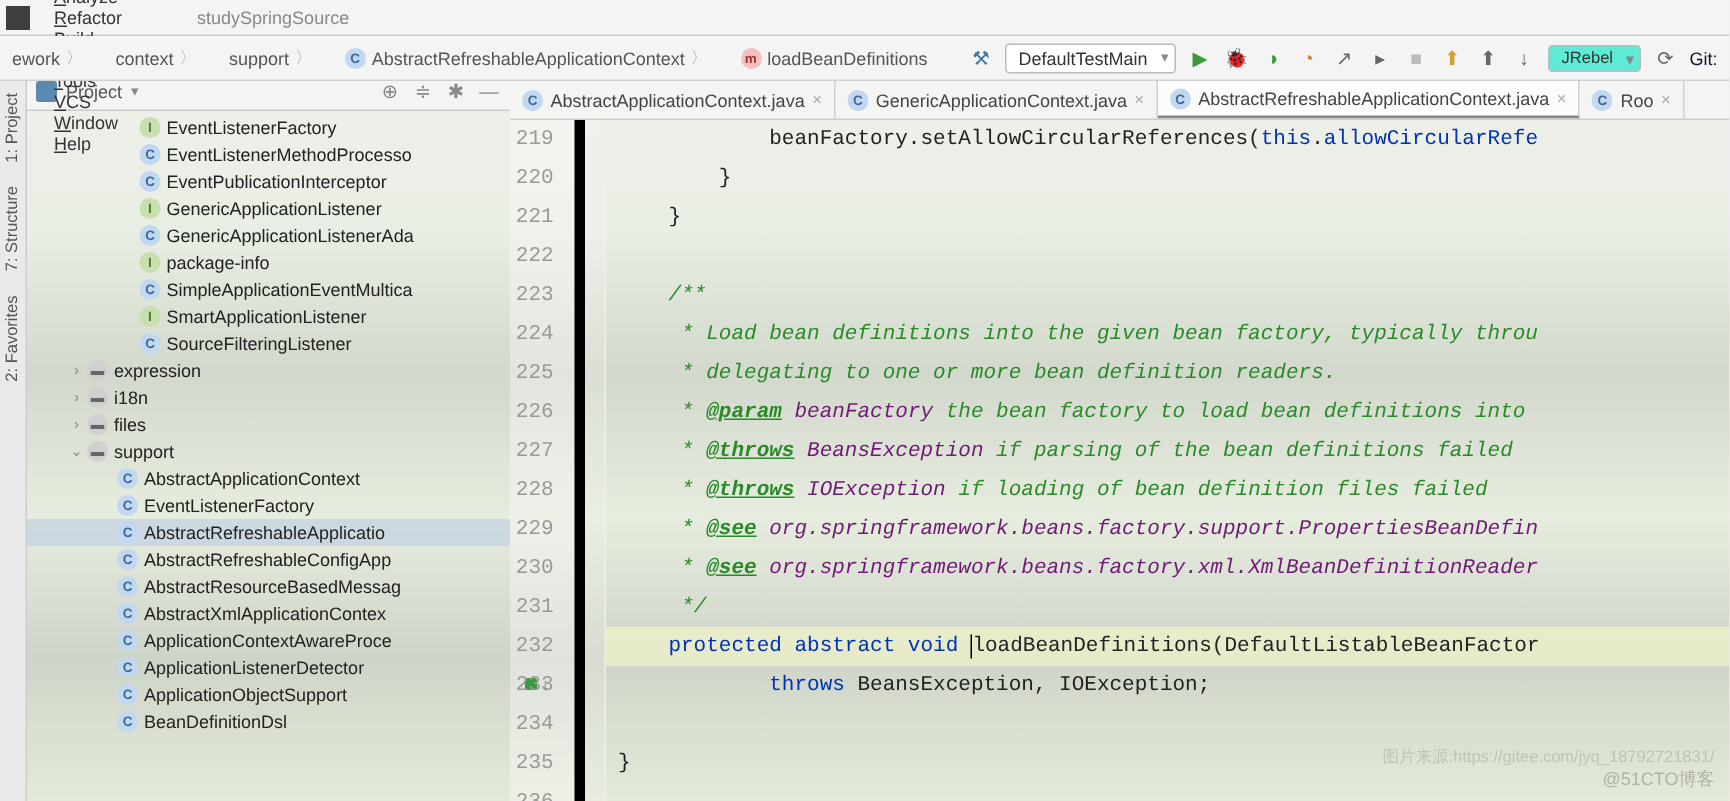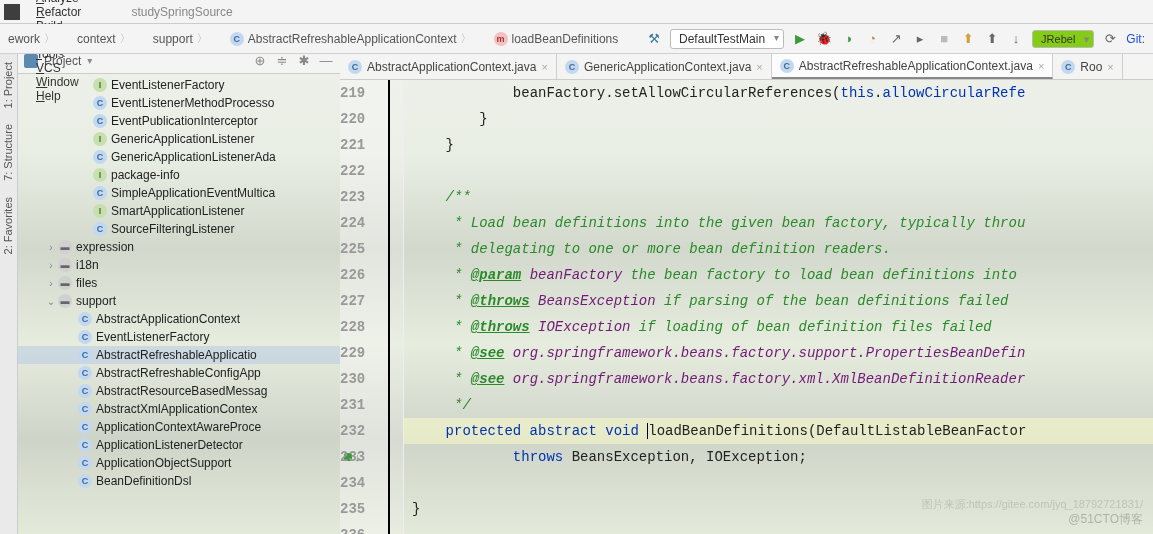--- a/index.html
+++ b/index.html
@@ -21,21 +21,21 @@
 .crumb:last-child::after { content:""; }
 .crumb .ico { width:14px; height:14px; border-radius:50%; display:inline-flex; align-items:center; justify-content:center; font-size:9px; font-weight:bold; margin-right:4px; }
 .ico-c { background:#c2d8f0; color:#3c6a9a; }
 .ico-m { background:#f5c0c0; color:#a03636; }
 .tb-spacer { flex:1; }
 .tb-ico { width:18px; height:18px; margin:0 3px; display:flex; align-items:center; justify-content:center; cursor:pointer; color:#666; font-size:13px; }
 .run-sel { border:1px solid #bbb; background:#fff; padding:2px 18px 2px 8px; border-radius:3px; margin:0 4px; position:relative; cursor:pointer; }
 .run-sel::after { content:"▾"; position:absolute; right:4px; color:#888; font-size:10px; }
 .btn-play { color:#3c9a3c; }
 .btn-bug { color:#3c9a3c; }
-.jrebel { border:1px solid #bbb; background:#84cc16; padding:2px 18px 2px 8px; border-radius:3px; margin:0 4px; font-size:11px; position:relative; }
+.jrebel { border:1px solid #bbb; background:#5eead4; padding:2px 18px 2px 8px; border-radius:3px; margin:0 4px; font-size:11px; position:relative; }
 .jrebel::after { content:"▾"; position:absolute; right:4px; color:#888; }
 
 
 .sidetabs { position:absolute; left:0; top:54px; width:18px; height:calc(100% - 54px); background:#eaeaea; border-right:1px solid #ccc; z-index:9; }
 .sidetab { writing-mode:vertical-lr; transform:rotate(180deg); font-size:11px; color:#555; padding:8px 2px; cursor:pointer; }
 
 
 .proj-panel { position:absolute; left:18px; top:48px; width:322px; height:calc(100% - 54px); z-index:5; }
 .proj-head { height:26px; background:rgba(244,244,244,0.9); border-bottom:1px solid #ccc; display:flex; align-items:center; padding:0 6px; gap:6px; }
 .proj-head .picon { width:14px; height:14px; background:#5a8ab0; border-radius:2px; }
@@ -55,21 +55,21 @@
 .node.sel { background:rgba(180,200,230,0.5); }
 
 
 .editor { position:absolute; left:340px; top:54px; right:0; height:calc(100% - 54px); z-index:5; display:flex; flex-direction:column; }
 .tabs { height:26px; background:rgba(244,244,244,0.9); border-bottom:1px solid #ccc; display:flex; align-items:stretch; overflow:hidden; }
 .tab { display:flex; align-items:center; padding:0 8px; border-right:1px solid #d0d0d0; gap:5px; cursor:pointer; font-size:12px; color:#444; position:relative; }
 .tab.active { background:rgba(255,255,255,0.7); border-bottom:2px solid #888; }
 .tab .tico { width:14px; height:14px; border-radius:50%; background:#c2d8f0; color:#3c6a9a; display:flex; align-items:center; justify-content:center; font-size:9px; font-weight:bold; }
 .tab .close { color:#aaa; font-size:11px; }
 .code-wrap { flex:1; display:flex; overflow:hidden; font-family:Consolas,"Courier New",monospace; font-size:14px; line-height:26px; }
-.gutter { width:50px; text-align:left; color:#999; padding-right:10px; background:rgba(250,250,250,0.4); border-right:2px solid #000000; user-select:none;font-weight:bold; }
+.gutter { width:50px; text-align:center; color:#999; padding-right:10px; background:rgba(250,250,250,0.4); border-right:7px solid #000000; user-select:none; }
 .gutter div { height:26px; position:relative; }
 .gutter .mark { display:inline-block; width:8px; height:8px; background:#3c9a3c; border-radius:2px; margin-left:4px; vertical-align:middle; }
 .gutter .arrow { color:#3c9a3c; font-size:11px; margin-left:2px;}
 .fold-col { width:14px; background:rgba(250,250,250,0.2); border-right:1px solid #eee; }
 .code { flex:1; white-space:pre; overflow:hidden; position:relative; }
 .code .ln { height:26px; padding-left:8px; }
 .code .ln.hl { background:rgba(255,255,200,0.5); }
 .tok-kw { color:#0033b3; font-weight:500; }
 .tok-cg { color:#2a8a2a; font-style:italic; }
 .tok-tag { color:#2a8a2a; font-weight:bold; font-style:italic; text-decoration:underline;}
@@ -125,21 +125,21 @@
   <span class="tb-ico" style="color:#3c9a3c">◑</span>
   <span class="tb-ico" style="color:#d08030">◔</span>
   <span class="tb-ico">↗</span>
   <span class="tb-ico">▸</span>
   <span class="tb-ico" style="color:#bbb">■</span>
   <span class="tb-ico" style="color:#d0a030">⬆</span>
   <span class="tb-ico">⬆</span>
   <span class="tb-ico">↓</span>
   <span class="jrebel">JRebel</span>
   <span class="tb-ico">⟳</span>
-  <span style="color:#1d4ed8;margin:14px 4px">Git:</span>
+  <span style="color:#0f172a;margin:14px 4px">Git:</span>
 </div>
 
 <div class="sidetabs">
   <div class="sidetab">1: Project</div>
   <div class="sidetab">7: Structure</div>
   <div class="sidetab">2: Favorites</div>
 </div>
 
 <div class="proj-panel">
   <div class="proj-head">

